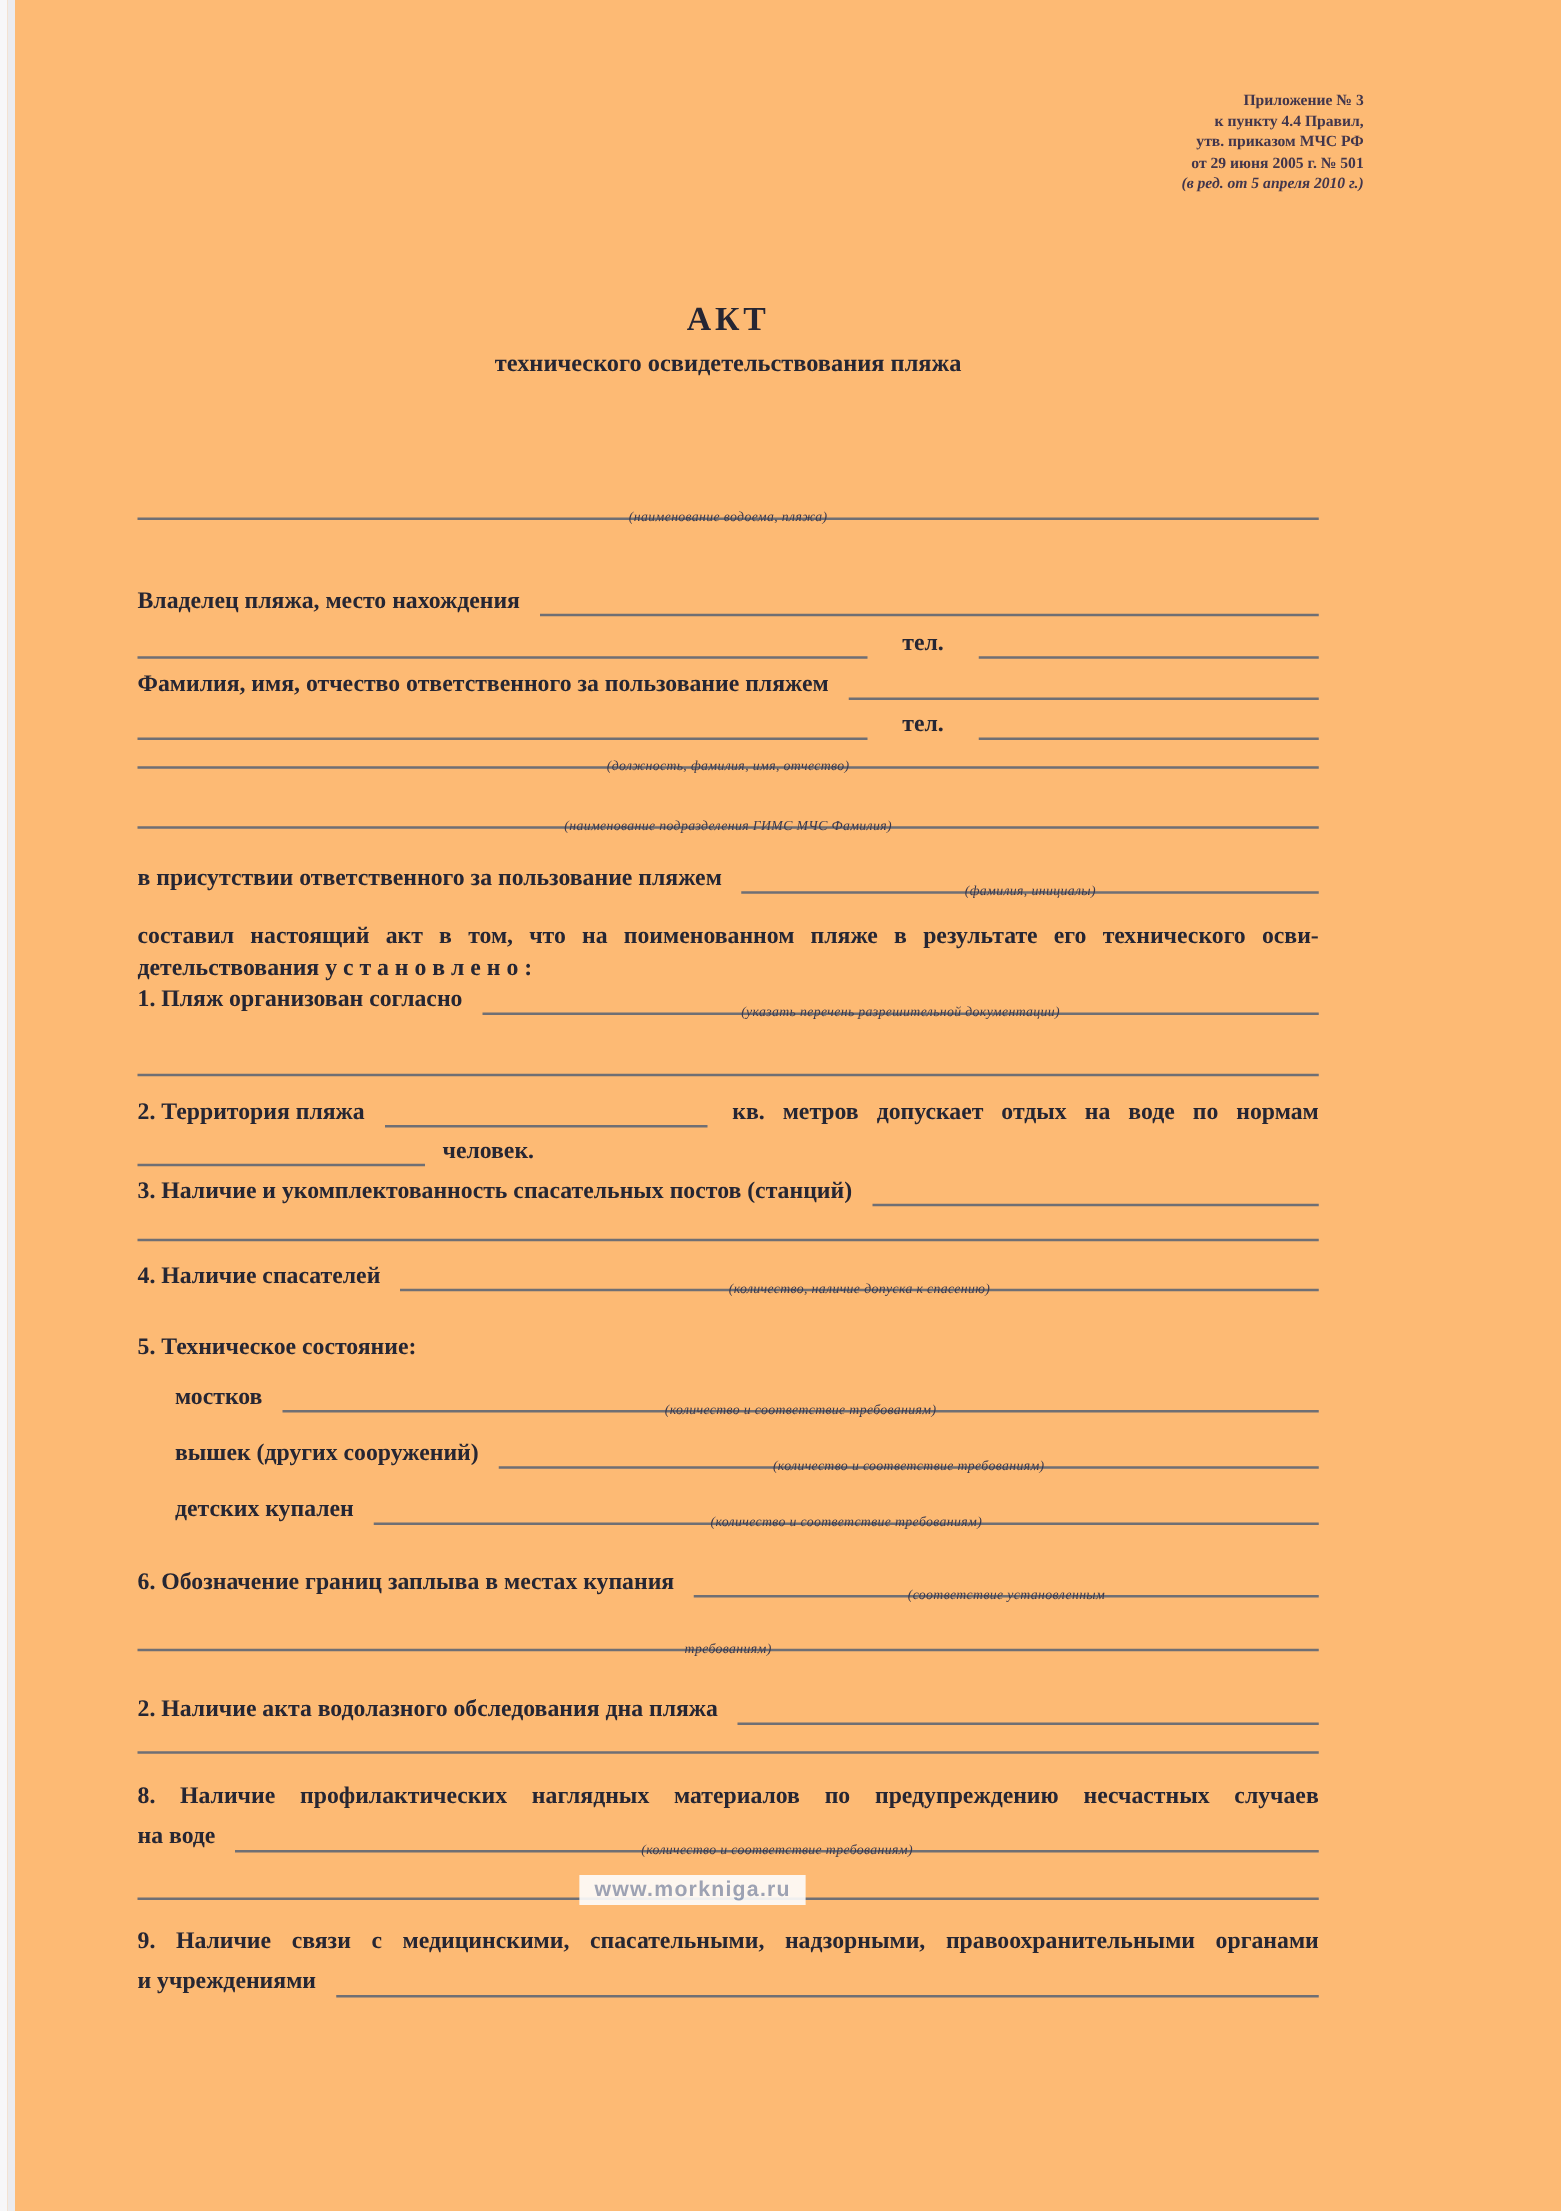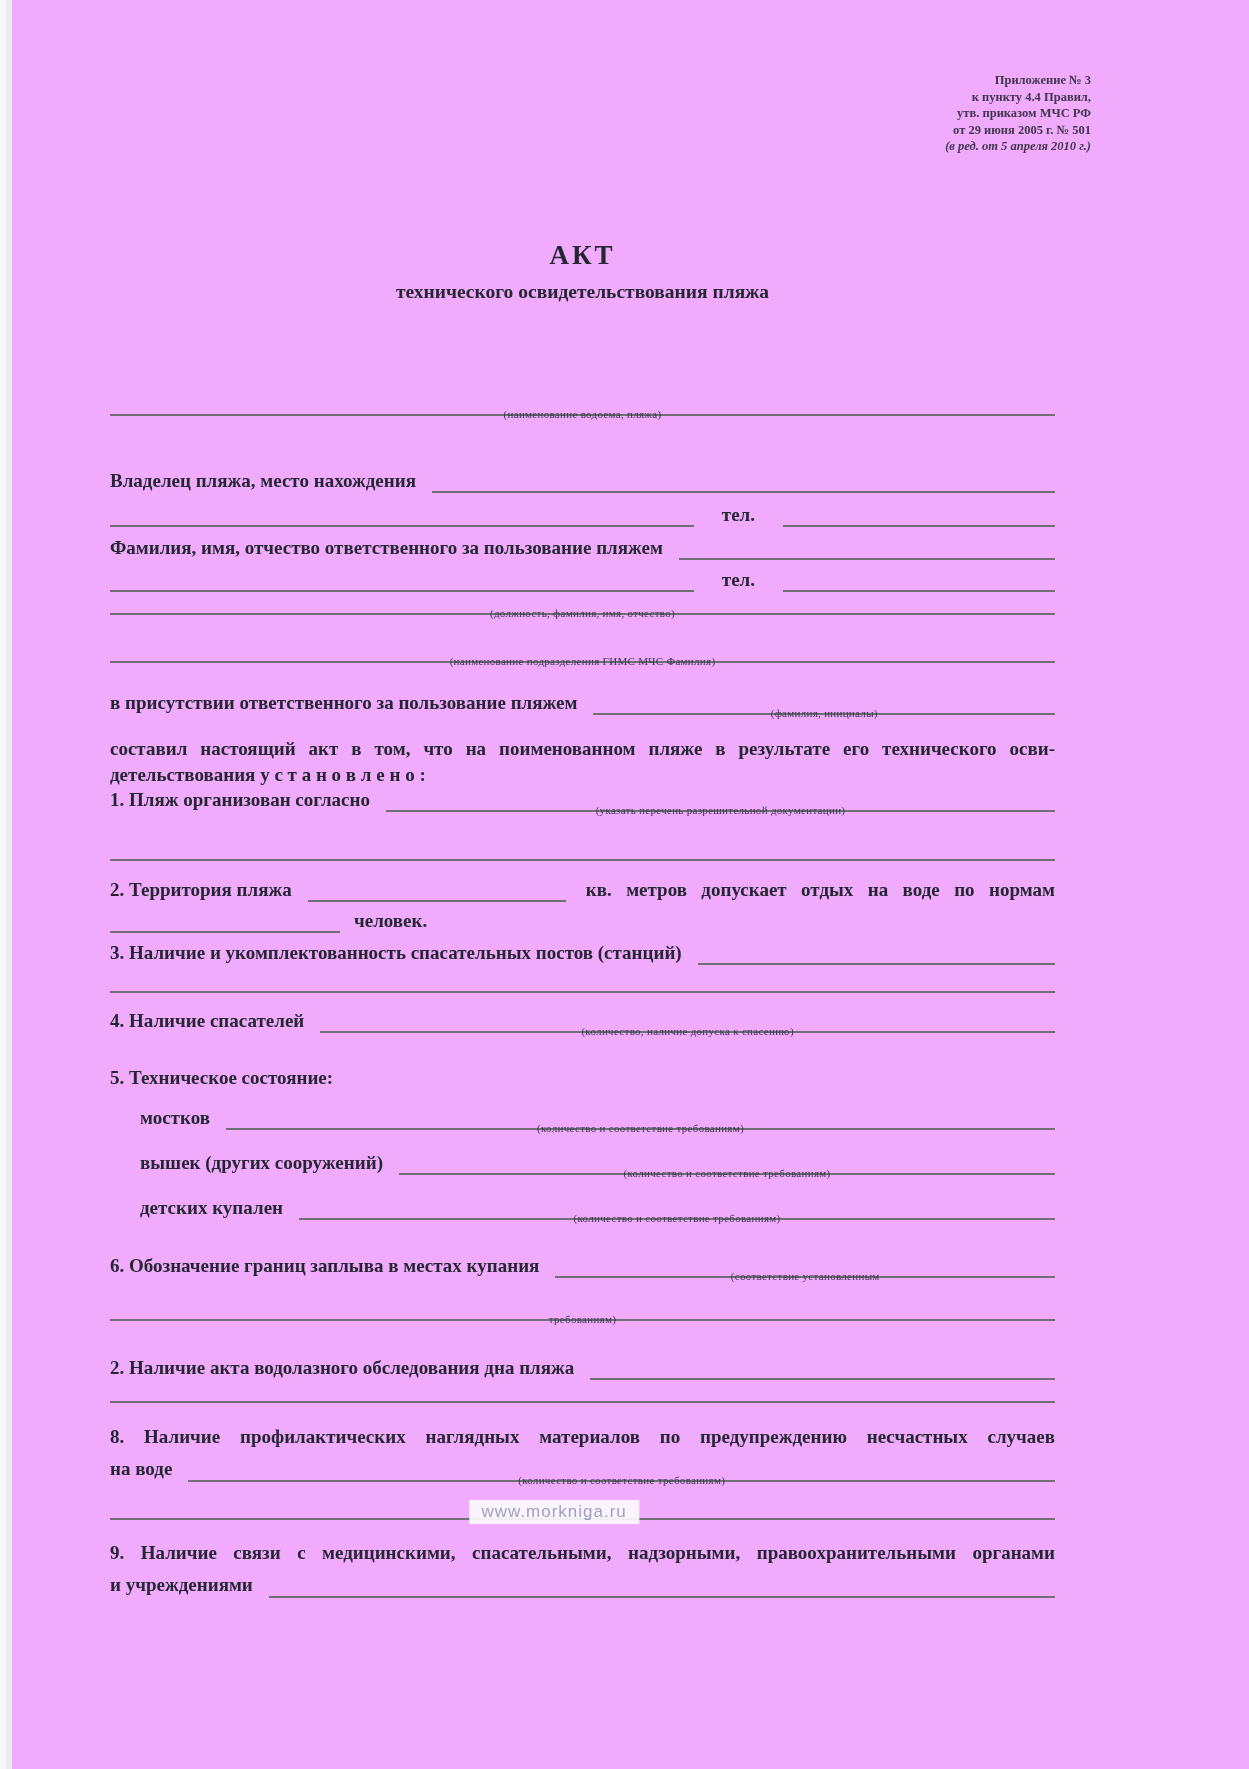--- a/index.html
+++ b/index.html
@@ -1,20 +1,20 @@
 <!DOCTYPE html>
 <html><head>
 <meta charset="utf-8">
 <style>
   html,body{margin:0;padding:0;background:#f4f4f5;}
   .page{
     position:relative;
     width:1249px;height:1769px;
     margin:0 auto;
-    background:#f0abfc;
+    background:#fdba74;
     overflow:hidden;
     font-family:"Liberation Serif","DejaVu Serif",serif;
     color:#262633;
   }
   .edge-strip{position:absolute;left:0;top:0;width:6px;height:100%;background:#f7f7f9;}
   .edge-strip2{position:absolute;left:6px;top:0;width:6px;height:100%;background:#ebebee;}
   .approval{
     position:absolute;top:72px;right:158px;
     text-align:right;
     font-size:12.5px;line-height:16.5px;
@@ -39,34 +39,34 @@
     font-size:19px;line-height:26px;font-weight:600;
   }
   .ind{left:140px;width:915px;}
   .lbl{white-space:nowrap;}
   .fl{border-bottom:2px solid #6f6f74;position:relative;height:10px;}
   .grow{flex:1 1 auto;}
   .lbl + .fl{margin-left:16px;}
   .cap{
     position:absolute;top:4px;left:50%;transform:translateX(-50%);
     font-size:11px;line-height:13px;font-weight:400;color:#39394e;
-    white-space:nowrap;letter-spacing:.3px;
+    white-space:nowrap;letter-spacing:.3px;font-style:italic;
   }
   .tel{margin:0 12px 0 28px;}
   .jline{text-align:justify;text-align-last:justify;}
   .mid{
     flex:1 1 auto;margin-left:20px;
     text-align:justify;text-align-last:justify;white-space:nowrap;word-spacing:5px;
   }
   .subrow{display:flex;align-items:flex-end;}
   .wm{
     position:absolute;left:47%;bottom:-6px;transform:translateX(-50%);
     background:#fdfdfd;padding:0 12px;
     font-family:"Liberation Sans","DejaVu Sans",sans-serif;
-    font-size:17px;font-weight:400;letter-spacing:1px;
+    font-size:17px;font-weight:700;letter-spacing:1px;
     color:#93a0ba;opacity:.9;white-space:nowrap;
   }
 </style>
 </head>
 <body>
 
 <div class="page">
   <div class="edge-strip"></div>
   <div class="edge-strip2"></div>
 

